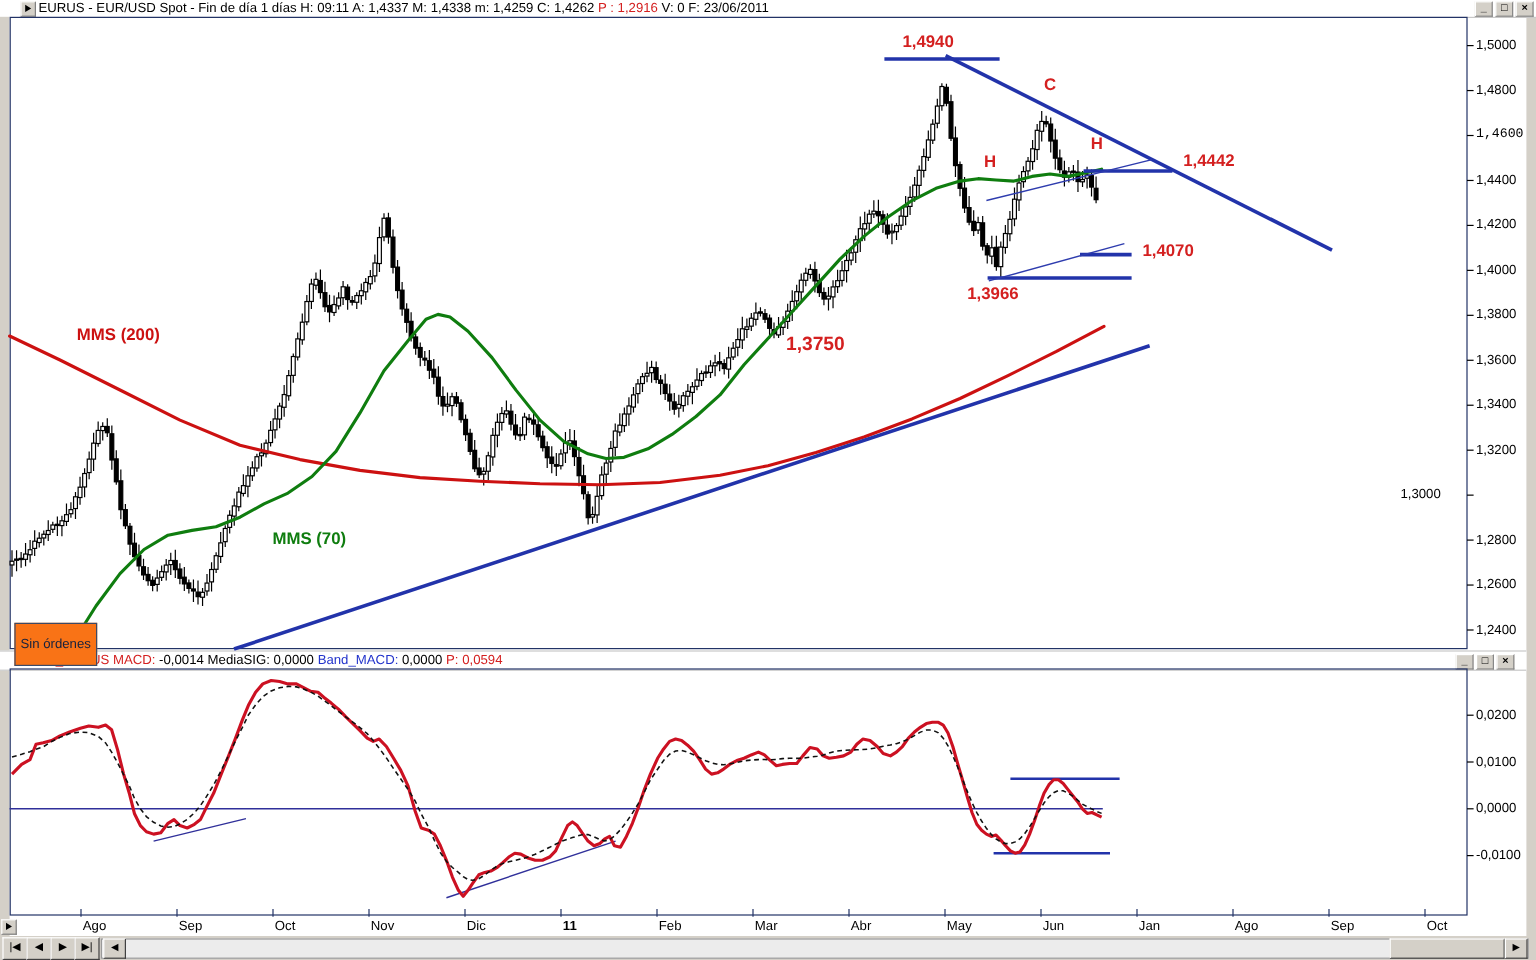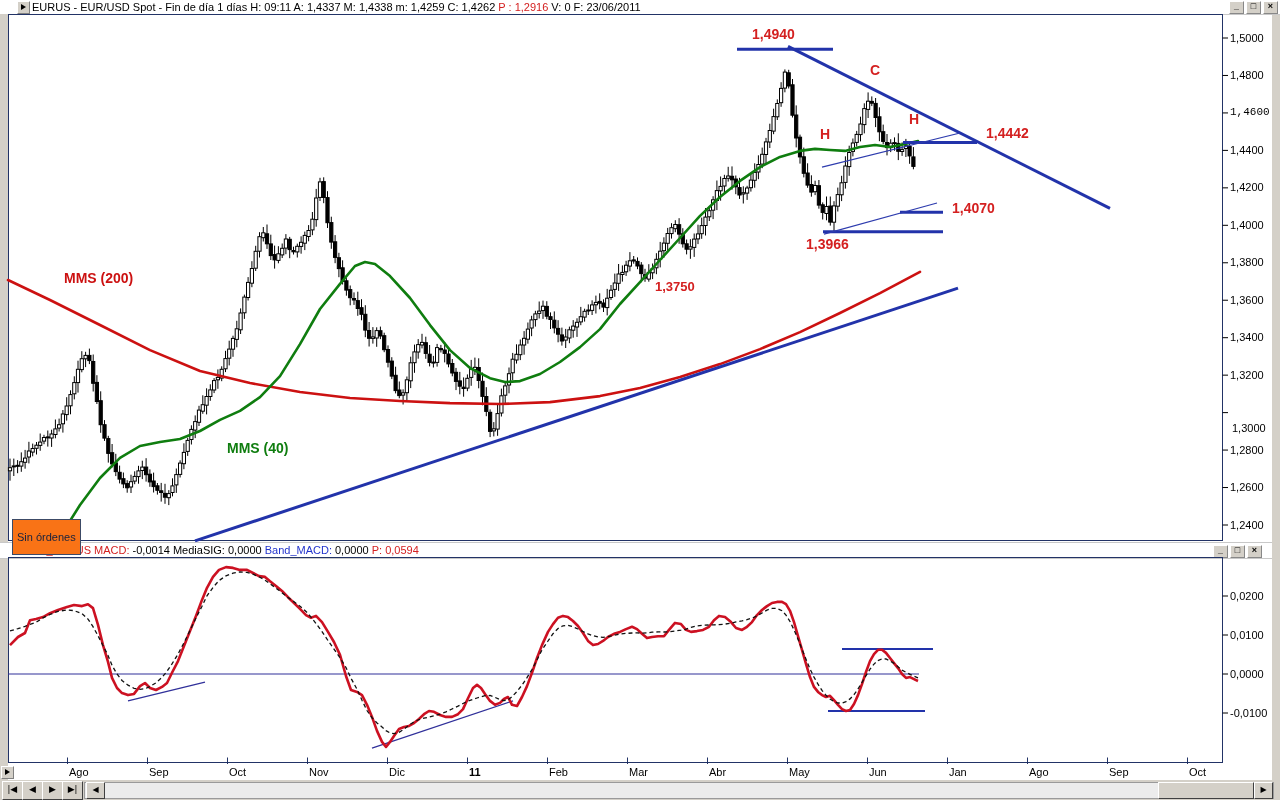--- a/index.html
+++ b/index.html
@@ -362,37 +362,37 @@
     </svg>
 
   <div id="annots">
       <div class="annot" style="left: 752px; top: 26px; color: rgb(212, 32, 32); font-size: 14px;">1,4940</div>
       <div class="annot" style="left: 870px; top: 62px; color: rgb(212, 32, 32); font-size: 14px;">C</div>
       <div class="annot" style="left: 820px; top: 126px; color: rgb(212, 32, 32); font-size: 14px;">H</div>
       <div class="annot" style="left: 909px; top: 111px; color: rgb(212, 32, 32); font-size: 14px;">H</div>
       <div class="annot" style="left: 986px; top: 125px; color: rgb(212, 32, 32); font-size: 14px;">1,4442</div>
       <div class="annot" style="left: 952px; top: 200px; color: rgb(212, 32, 32); font-size: 14px;">1,4070</div>
       <div class="annot" style="left: 806px; top: 236px; color: rgb(212, 32, 32); font-size: 14px;">1,3966</div>
-      <div class="annot" style="left: 655px; top: 279px; color: rgb(212, 32, 32); font-size: 13px;">1,3750</div>
+      <div class="annot" style="left: 655px; top: 279px; color: rgb(212, 32, 32); font-size: 16px;">1,3750</div>
       <div class="annot" style="left: 64px; top: 270px; color: rgb(204, 17, 17); font-size: 14px;">MMS (200)</div>
-      <div class="annot" style="left: 227px; top: 440px; color: rgb(15, 125, 15); font-size: 14px;">MMS (40)</div>
+      <div class="annot" style="left: 227px; top: 440px; color: rgb(15, 125, 15); font-size: 14px;">MMS (70)</div>
     </div>
 
   <div id="axis-labels">
       <div class="axlabel" style="left: 1230px; top: 31.5px;">1,5000</div>
       <div class="axlabel" style="left: 1230px; top: 68.9615px;">1,4800</div>
       <div class="axlabel" style="left: 1230px; top: 106.423px; font-family: Liberation Mono, monospace;">1,4600</div>
       <div class="axlabel" style="left: 1230px; top: 143.885px;">1,4400</div>
       <div class="axlabel" style="left: 1230px; top: 181.346px;">1,4200</div>
       <div class="axlabel" style="left: 1230px; top: 218.808px;">1,4000</div>
       <div class="axlabel" style="left: 1230px; top: 256.269px;">1,3800</div>
       <div class="axlabel" style="left: 1230px; top: 293.731px;">1,3600</div>
       <div class="axlabel" style="left: 1230px; top: 331.192px;">1,3400</div>
       <div class="axlabel" style="left: 1230px; top: 368.654px;">1,3200</div>
-      <div class="axlabel" style="left: 1232px; top: 406.115px; margin-top: 16px;">1,3000</div>
+      <div class="axlabel" style="left: 1167px; top: 406.115px;">1,3000</div>
       <div class="axlabel" style="left: 1230px; top: 443.577px;">1,2800</div>
       <div class="axlabel" style="left: 1230px; top: 481.038px;">1,2600</div>
       <div class="axlabel" style="left: 1230px; top: 518.5px;">1,2400</div>
       <div class="axlabel" style="left: 1230px; top: 589.5px;">0,0200</div>
       <div class="axlabel" style="left: 1230px; top: 628.5px;">0,0100</div>
       <div class="axlabel" style="left: 1230px; top: 667.5px;">0,0000</div>
       <div class="axlabel" style="left: 1230px; top: 706.5px;">-0,0100</div>
       <div class="datelabel" style="left: 69px; top: 766px;">Ago</div>
       <div class="datelabel" style="left: 149px; top: 766px;">Sep</div>
       <div class="datelabel" style="left: 229px; top: 766px;">Oct</div>

